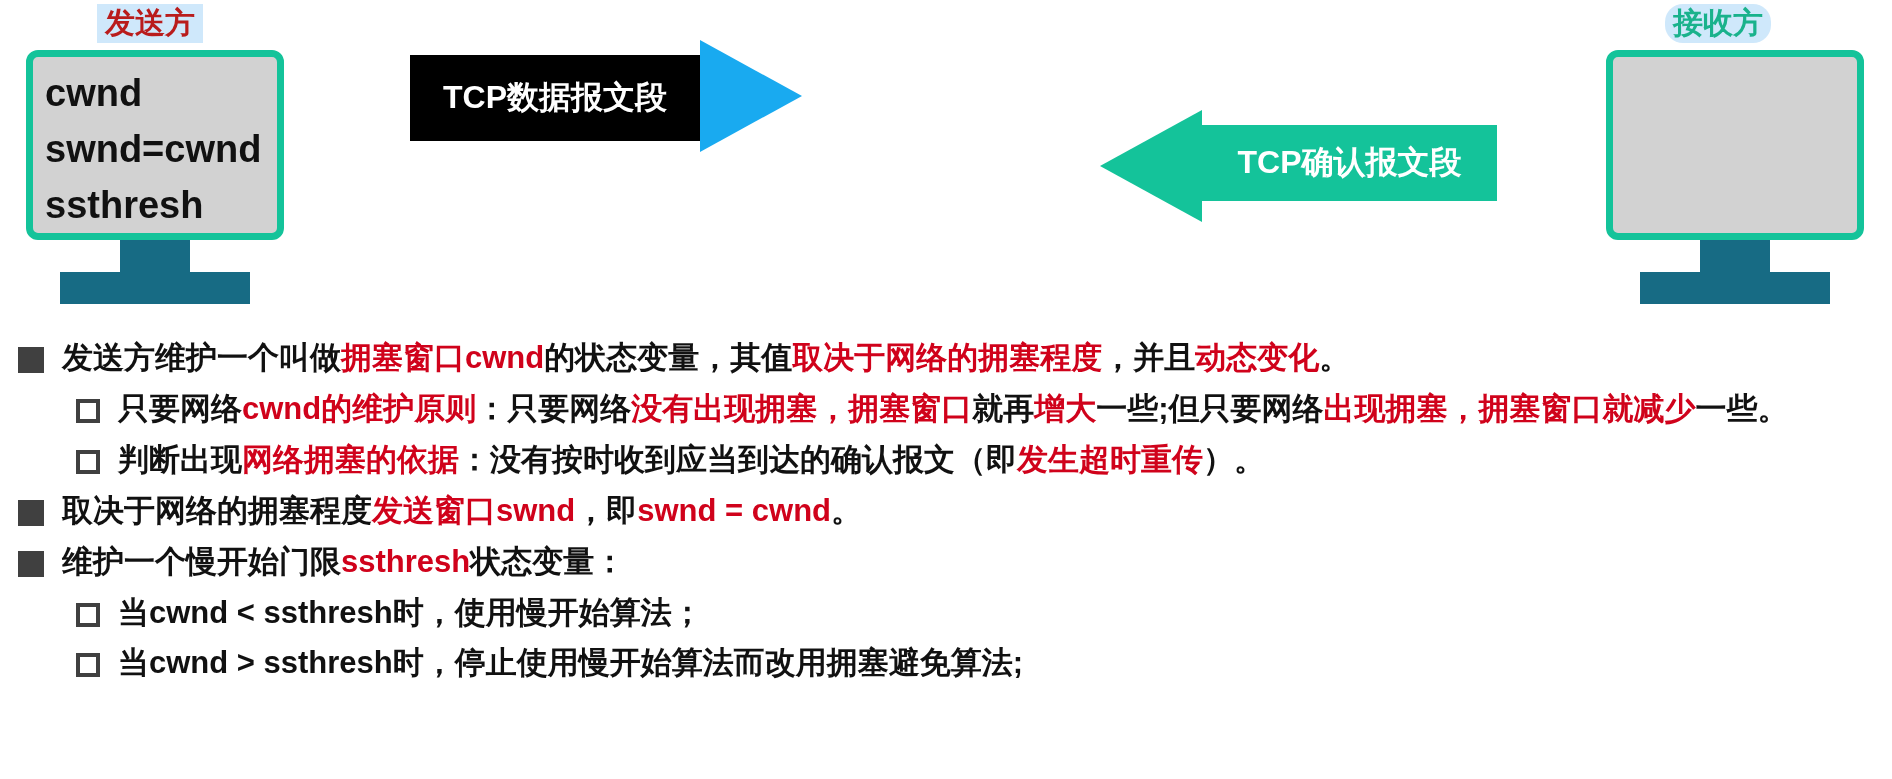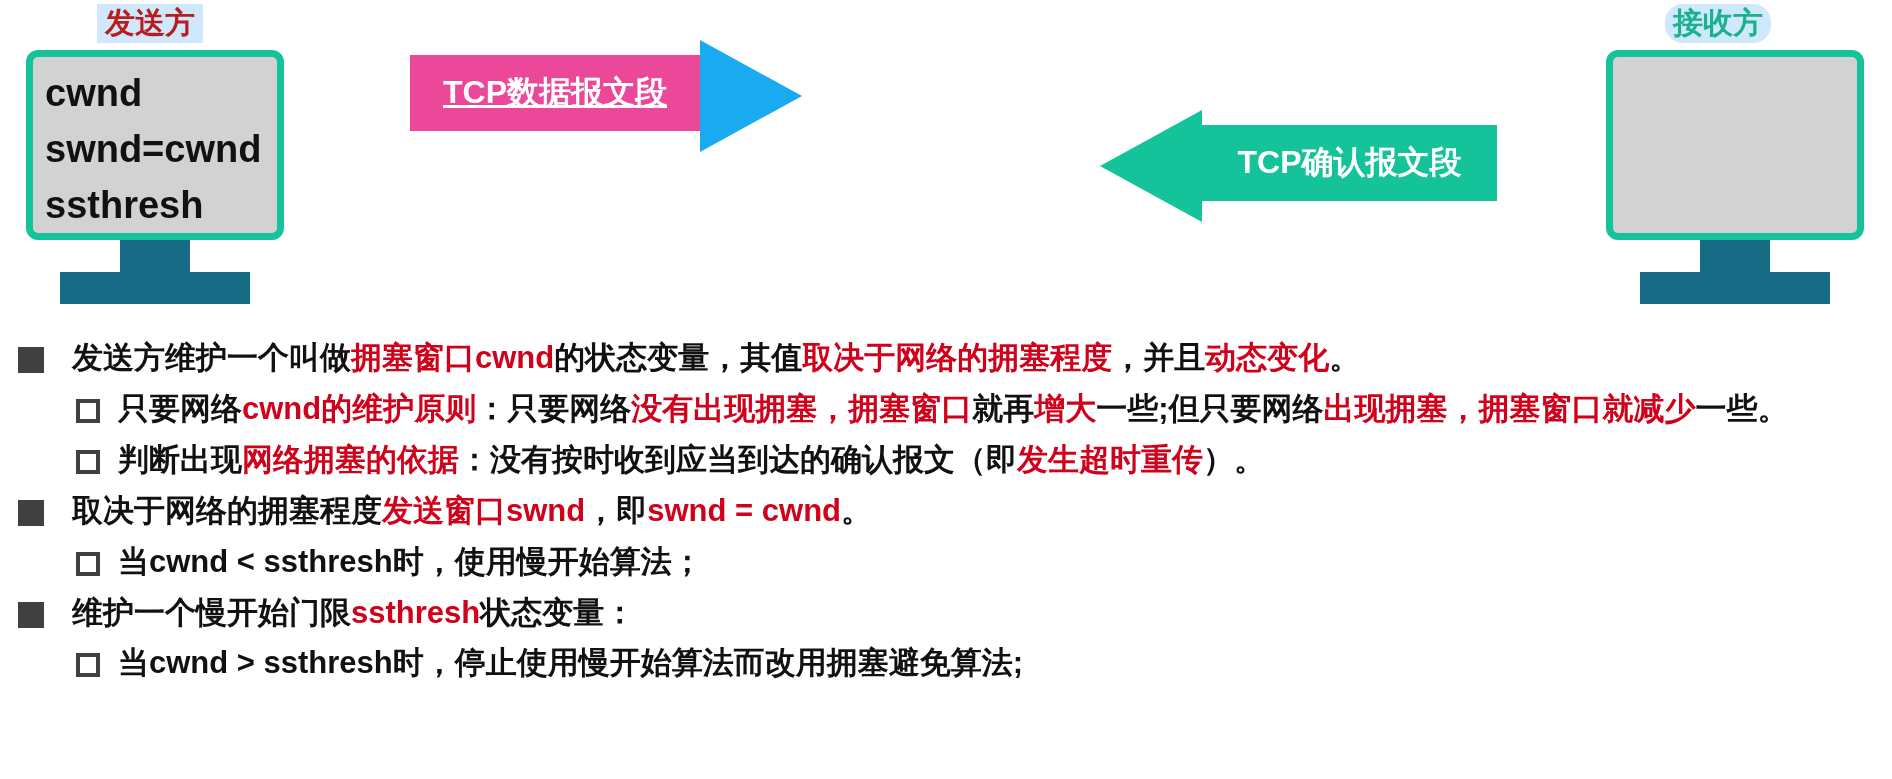--- a/index.html
+++ b/index.html
@@ -86,23 +86,22 @@
     white-space: nowrap;
   }
   .arrow-head {
     position: absolute;
     width: 0; height: 0;
   }
 
   
   .data-banner {
     left: 410px; top: 55px;
-    width: 290px; height: 76px;
-    background: #ec4899;
-    text-decoration: underline;
+    width: 290px; height: 86px;
+    background: #000000;
   }
   .data-head {
     left: 700px; top: 40px;
     border-top: 56px solid transparent;
     border-bottom: 56px solid transparent;
     border-left: 102px solid #19aaf0;
   }
 
   
   .ack-banner {
@@ -120,21 +119,21 @@
   
   #bullets {
     position: relative;
     padding: 8px 18px 0 18px;
   }
   .row {
     display: flex;
     align-items: flex-start;
     margin-bottom: 10px;
   }
-  .row.level1 { padding-left: 0px; gap: 10px; }
+  .row.level1 { padding-left: 0px; }
   .row.level2 { padding-left: 58px; }
 
   .bullet-square {
     flex: 0 0 auto;
     width: 26px; height: 26px;
     background: #404040;
     margin-top: 9px;
     margin-right: 18px;
   }
   .bullet-hollow {
@@ -194,25 +193,25 @@
       <div class="text"><span class="norm">只要网络</span><span class="red">cwnd的维护原则</span><span class="norm">：只要网络</span><span class="red">没有出现拥塞，拥塞窗口</span><span class="norm">就再</span><span class="red">增大</span><span class="norm">一些;但只要网络</span><span class="red">出现拥塞，拥塞窗口就减少</span><span class="norm">一些。</span></div>
     </div>
     <div class="row level2">
       <div class="bullet-hollow"></div>
       <div class="text"><span class="norm">判断出现</span><span class="red">网络拥塞的依据</span><span class="norm">：没有按时收到应当到达的确认报文（即</span><span class="red">发生超时重传</span><span class="norm">）。</span></div>
     </div>
     <div class="row level1">
       <div class="bullet-square"></div>
       <div class="text"><span class="norm">取决于网络的拥塞程度</span><span class="red">发送窗口swnd</span><span class="norm">，即</span><span class="red">swnd = cwnd</span><span class="norm">。</span></div>
     </div>
-    <div class="row level2">
-      <div class="bullet-hollow"></div>
-      <div class="text"><span class="norm">当cwnd &lt; ssthresh时，使用慢开始算法；</span></div>
-    </div>
     <div class="row level1">
       <div class="bullet-square"></div>
       <div class="text"><span class="norm">维护一个慢开始门限</span><span class="red">ssthresh</span><span class="norm">状态变量：</span></div>
     </div>
     <div class="row level2">
       <div class="bullet-hollow"></div>
+      <div class="text"><span class="norm">当cwnd &lt; ssthresh时，使用慢开始算法；</span></div>
+    </div>
+    <div class="row level2">
+      <div class="bullet-hollow"></div>
       <div class="text"><span class="norm">当cwnd &gt; ssthresh时，停止使用慢开始算法而改用拥塞避免算法;</span></div>
     </div>
   </div>
 
 </body></html>

